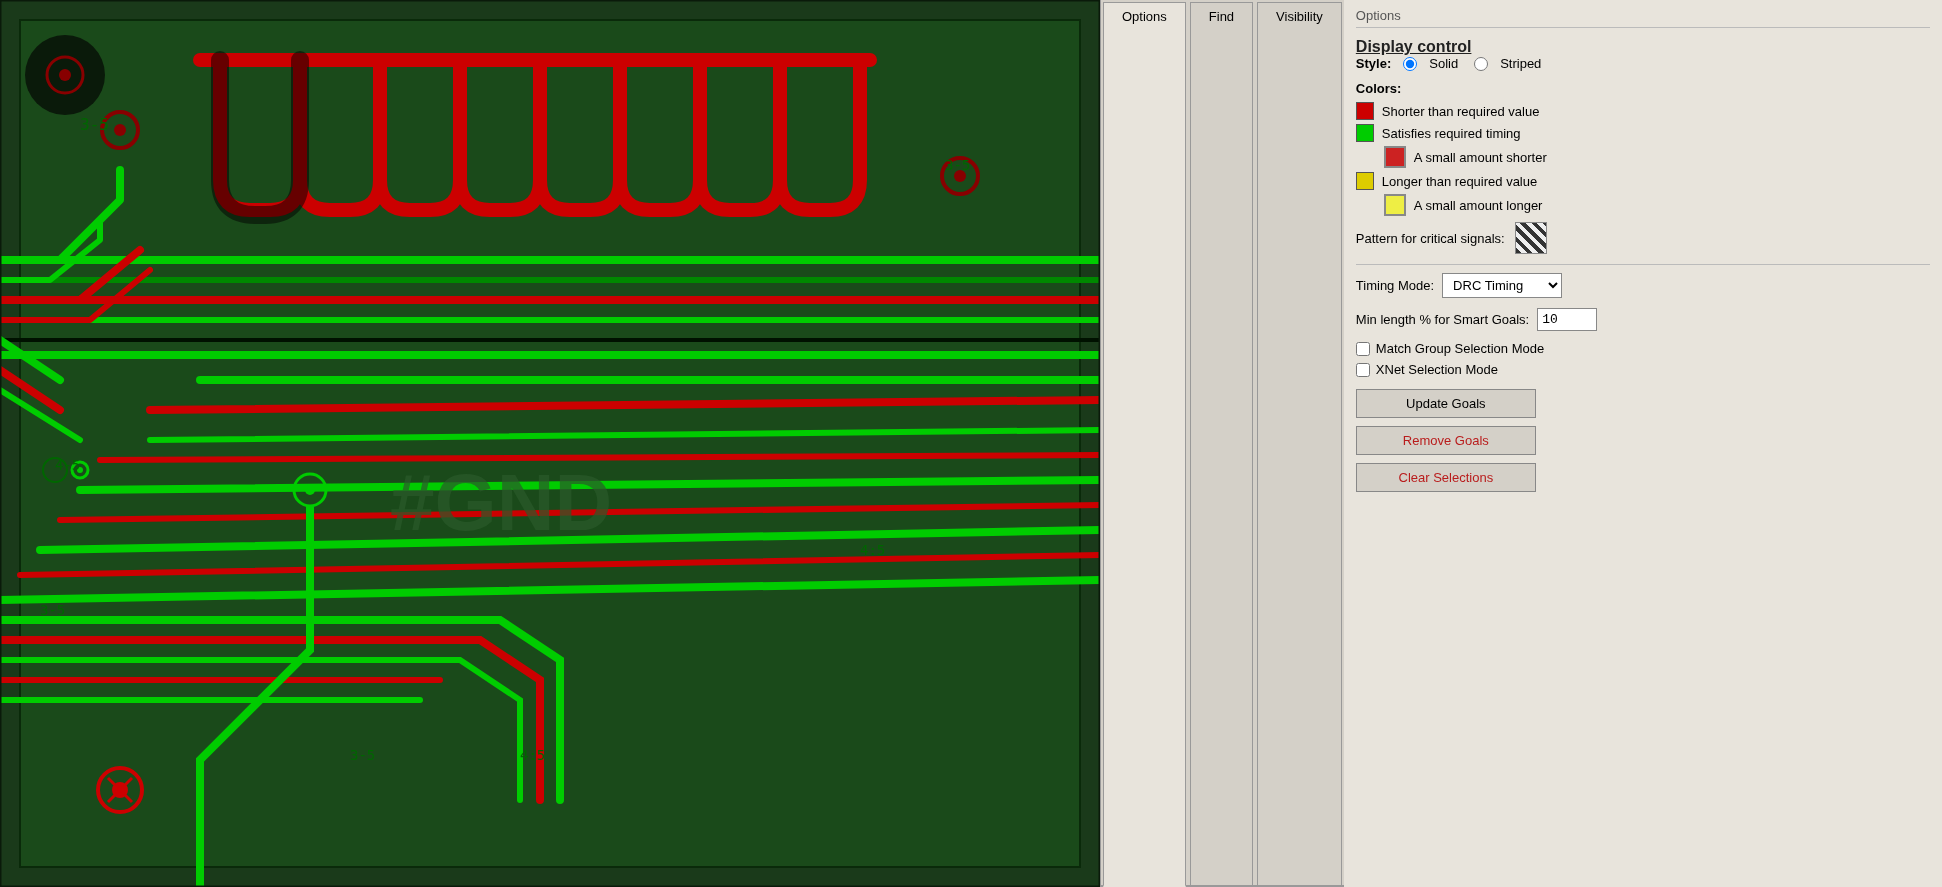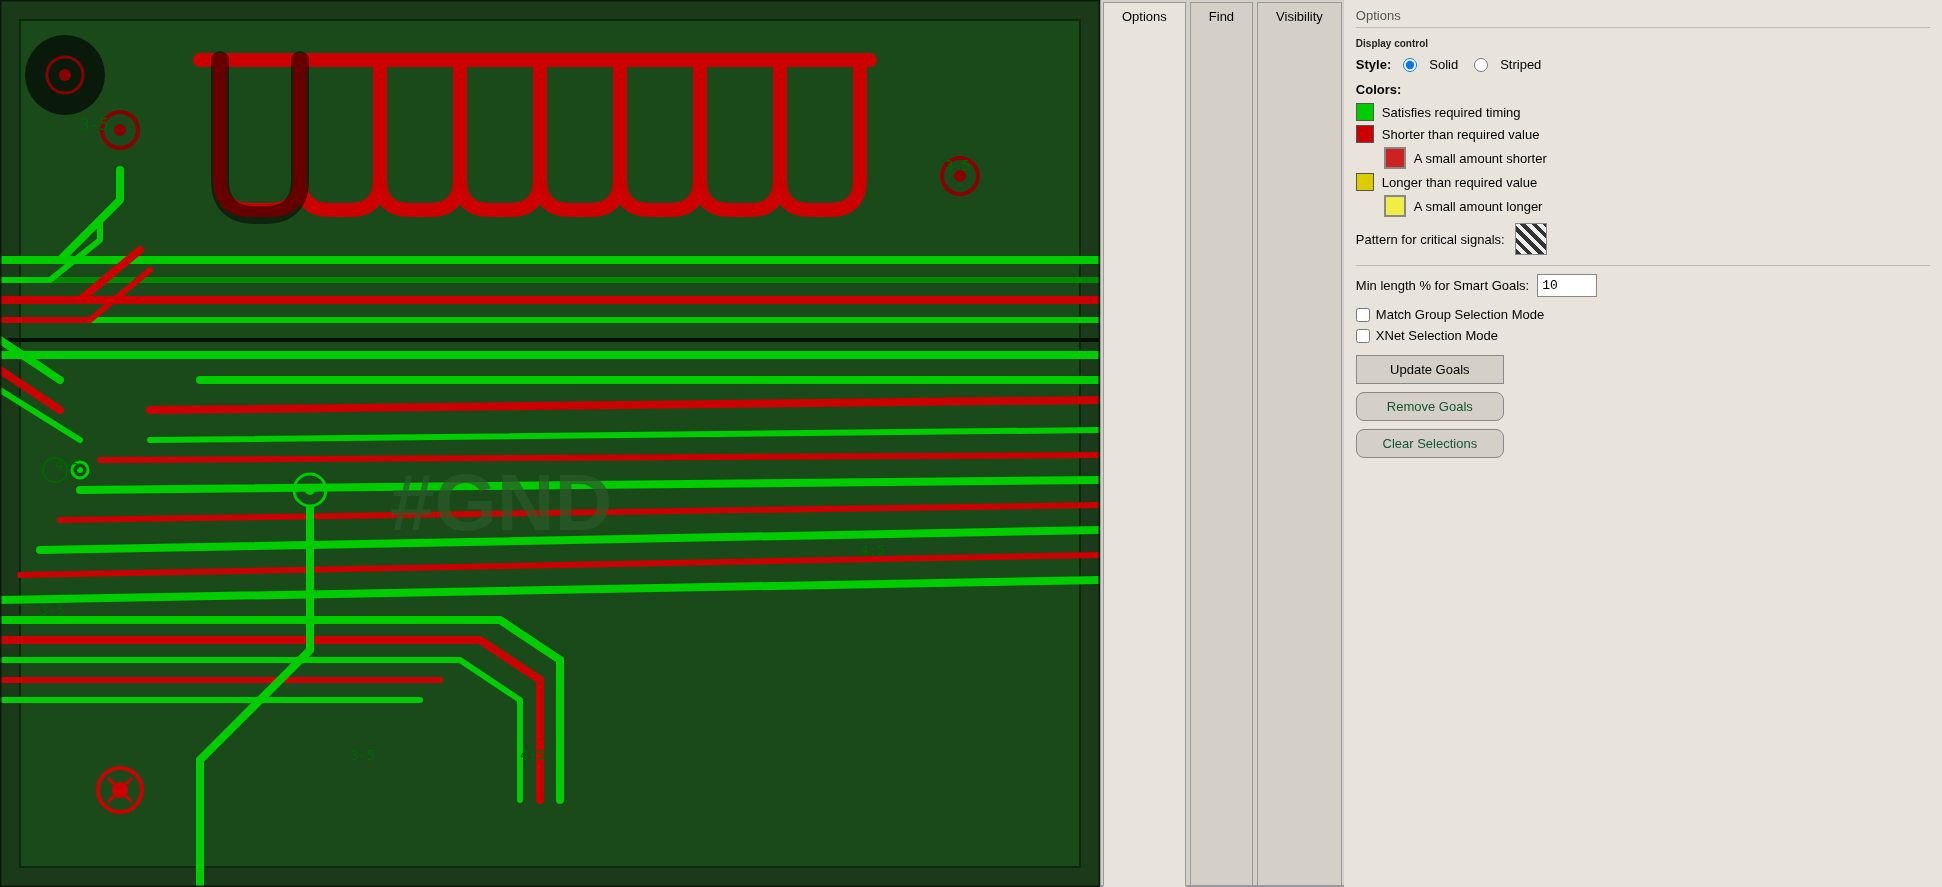--- a/index.html
+++ b/index.html
@@ -67,23 +67,23 @@
     
     #panel-content {
       padding: 8px 12px;
       flex: 1;
       overflow-y: auto;
     }
 
     
     .display-control-title {
       font-weight: bold;
-      font-size: 10px;
-      margin-bottom: 8px;
+      font-size: 16px;
       color: #222;
+      text-decoration: underline;
     }
 
     .style-row {
       display: flex;
       align-items: flex-end;
       margin-bottom: 10px;
       gap: 8px;
     }
 
     .style-label {
@@ -207,34 +207,33 @@
 
     .checkbox-input {
       width: 14px;
       height: 14px;
       cursor: pointer;
     }
 
     
     .btn {
       display: block;
-      width: 148px;
+      width: 180px;
       padding: 6px 10px;
       margin-bottom: 8px;
       text-align: center;
       border: 1px solid #888;
       background: #d4d0c8;
       font-size: 13px;
       cursor: pointer;
     }
 
     .btn:disabled, .btn.disabled {
-      color: #14532d;
+      color: #b91c1c;
       cursor: default;
-      border-radius: 8px;
     }
 
     
     .options-sublabel {
       font-size: 13px;
       color: #555;
       margin-bottom: 10px;
       border-bottom: 1px solid #bbb;
       padding-bottom: 4px;
     }
@@ -385,27 +384,27 @@
         <label class="radio-item">
           <input type="radio" name="style" class="radio-input" style="">
           <span>Striped</span>
         </label>
       </div>
     </div>
 
     <span class="colors-label">Colors:</span>
 
     <div class="color-row">
+      <div class="color-swatch red"></div>
+      <span>Shorter than required value</span>
+    </div>
+
+    <div class="color-row">
       <div class="color-swatch green"></div>
       <span>Satisfies required timing</span>
-    </div>
-
-    <div class="color-row">
-      <div class="color-swatch red"></div>
-      <span>Shorter than required value</span>
     </div>
 
     <div class="sub-color-row">
       <div class="color-swatch dark-red"></div>
       <span>A small amount shorter</span>
     </div>
 
     <div class="color-row">
       <div class="color-swatch yellow"></div>
       <span>Longer than required value</span>
@@ -416,20 +415,28 @@
       <span>A small amount longer</span>
     </div>
 
     <div class="pattern-row">
       <span>Pattern for critical signals:</span>
       <div class="pattern-swatch"></div>
     </div>
 
     <div class="divider"></div>
 
+    <div class="field-row">
+      <span class="field-label">Timing Mode:</span>
+      <select class="timing-select">
+        <option>DRC Timing</option>
+        <option>Setup Timing</option>
+        <option>Hold Timing</option>
+      </select>
+    </div>
 
     <div class="field-row">
       <span class="field-label">Min length % for Smart Goals:</span>
       <input type="text" class="min-length-input" value="10" style="">
     </div>
 
     <div class="checkbox-row">
       <input type="checkbox" class="checkbox-input" style="">
       <span>Match Group Selection Mode</span>
     </div>

